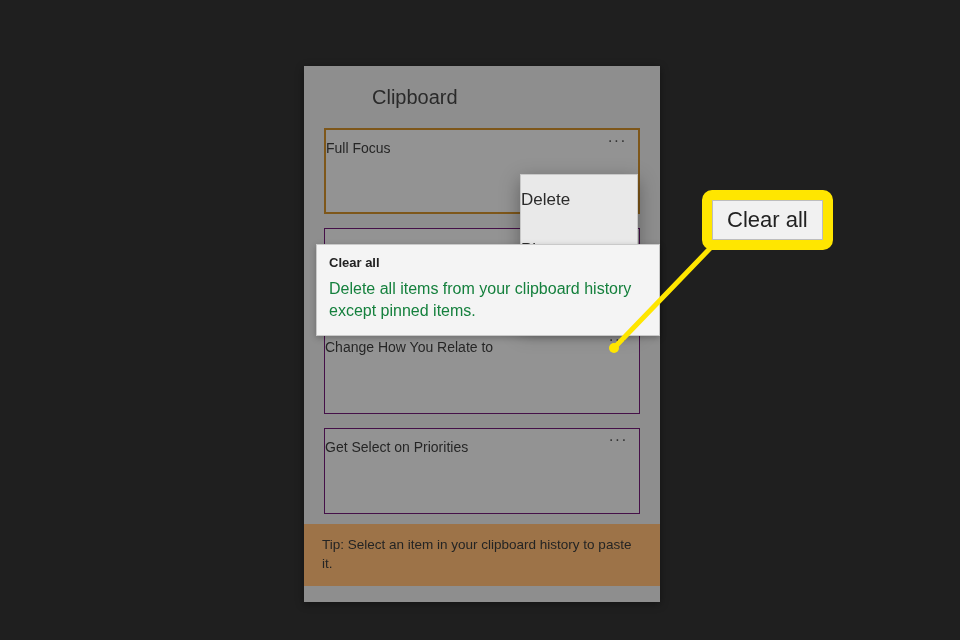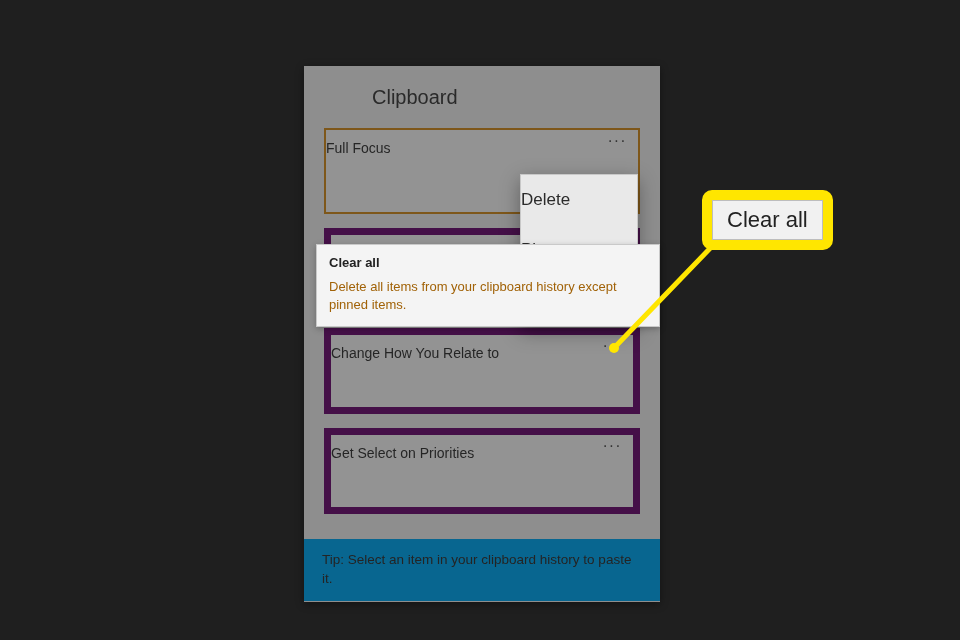--- a/index.html
+++ b/index.html
@@ -43,21 +43,21 @@
     color: #454545;
     font-weight: 400;
     margin-left: 48px;
   }
   .clip-item {
     position: absolute;
     left: 20px;
     width: 316px;
     height: 86px;
     background: #eeeeee;
-    border: 7px solid #701a75;
+    border: 1px solid #701a75;
   }
   .clip-item.selected {
     border: 2px solid #cc8d2a;
   }
   .clip-item-text {
     position: absolute;
     left: 0;
     top: 10px;
     font-size: 14px;
     color: #3d3d3d;
@@ -71,23 +71,23 @@
     color: #555;
     font-size: 16px;
     line-height: 6px;
     letter-spacing: 1px;
     text-align: center;
     cursor: pointer;
   }
   .tip-bar {
     position: absolute;
     left: 0;
-    bottom: 1px;
+    bottom: 16px;
     width: 100%;
-    background: #0ea5e9;
+    background: #fdba74;
     padding: 12px 18px;
     font-size: 13.5px;
     color: #3a3a3a;
     line-height: 1.4;
   }
 
   
   .context-menu {
     position: absolute;
     left: 520px;
@@ -123,22 +123,22 @@
     z-index: 70;
     box-shadow: 0 2px 6px rgba(0,0,0,0.25);
   }
   .tooltip-title {
     font-size: 13px;
     font-weight: 600;
     color: #222;
     margin-bottom: 8px;
   }
   .tooltip-body {
-    font-size: 13px;
-    color: #a16207;
+    font-size: 16px;
+    color: #15803d;
     line-height: 1.4;
   }
 
   
   .callout {
     position: absolute;
     left: 702px;
     top: 190px;
     z-index: 80;
   }

